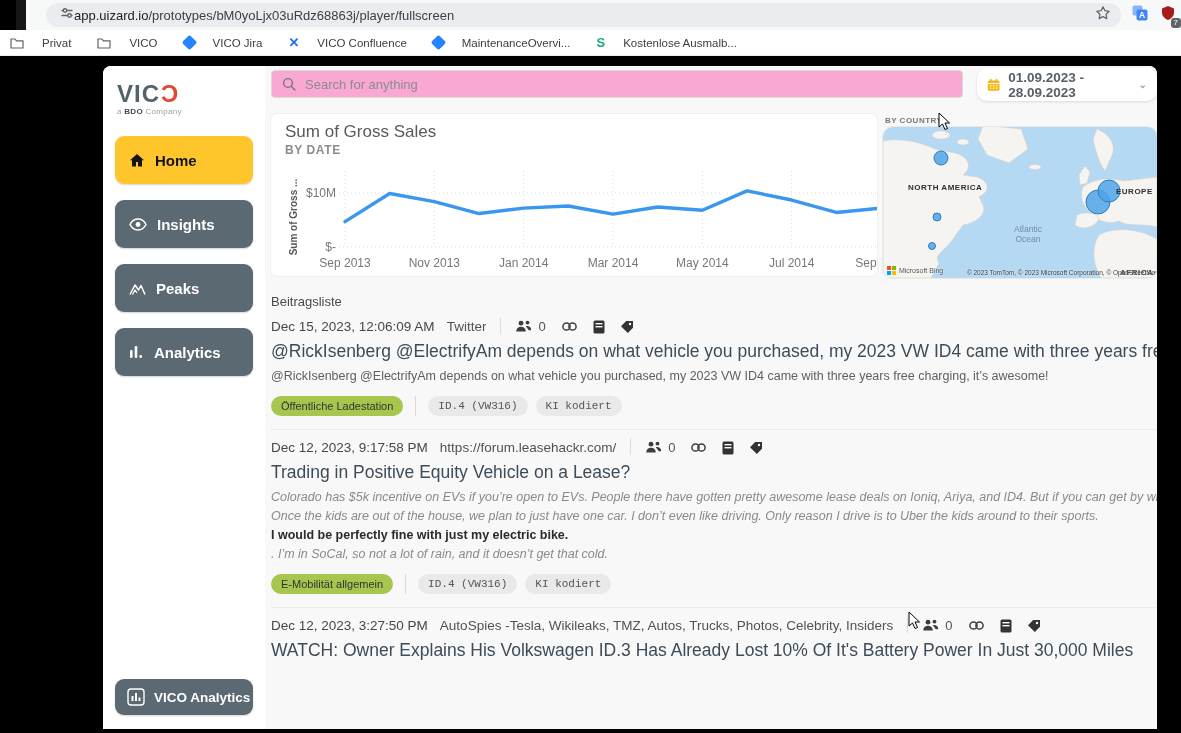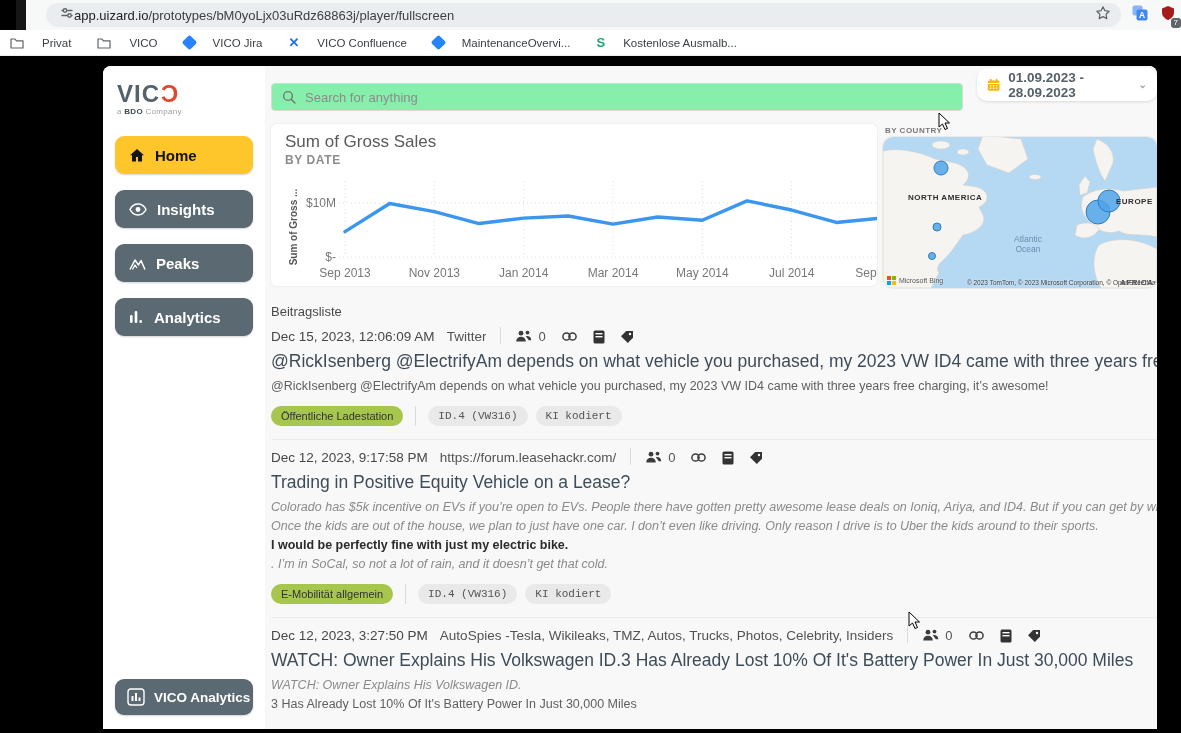--- a/index.html
+++ b/index.html
@@ -22,30 +22,30 @@
   
   .app { position:absolute; left:103px; top:66px; width:1054px; height:663px; background:#fff; border-radius:8px 8px 0 0; overflow:hidden; }
 
   
   .sidebar { position:absolute; left:0; top:0; width:162px; height:663px; background:#fff; }
   .logo { padding:16px 0 0 14px; }
   .logo-main { font-size:24px; font-weight:bold; letter-spacing:1px; color:#53626b; line-height:24px; }
   .logo-last { color:#e0482f; display:inline-block; transform:scaleX(-1); }
   .logo-tag { font-size:8px; color:#9aa0a6; margin-top:1px; letter-spacing:.3px; }
   .logo-tag b { color:#3e4a52; }
-  .navbtn { margin:0 12px 16px 12px; width:138px; height:38px; border-radius:9px; background:#5b6a72; color:#fff; display:flex; align-items:center; gap:10px; padding-left:14px; font-size:15px; font-weight:600; box-shadow:0 1px 2px rgba(0,0,0,.18); cursor:pointer;text-align:center; }
+  .navbtn { margin:0 12px 16px 12px; width:138px; height:48px; border-radius:9px; background:#5b6a72; color:#fff; display:flex; align-items:center; gap:10px; padding-left:14px; font-size:15px; font-weight:600; box-shadow:0 1px 2px rgba(0,0,0,.18); cursor:pointer;text-align:center; }
   .navbtn.active { background:#ffc62b; color:#141414; }
   .navlist { margin-top:20px; }
   .navbtn svg { flex:0 0 auto; }
   .footer-btn { position:absolute; left:12px; bottom:14px; width:138px; height:36px; border-radius:9px; background:#5b6a72; color:#fff; display:flex; align-items:center; gap:9px; padding-left:12px; font-size:13.5px; font-weight:600; box-shadow:0 1px 2px rgba(0,0,0,.18); cursor:pointer; }
 
   
   .main { position:absolute; left:162px; top:0; width:892px; height:663px; background:#f7f8f7; padding:2px 0 0 6px; overflow:hidden; }
   .topbar { display:flex; align-items:flex-start; }
-  .searchbox { flex:1; height:28px; margin-top:15px; background:#86efac; border:1px solid #d9d9d9; border-radius:4px; display:flex; align-items:center; gap:9px; padding:0 10px; }
+  .searchbox { flex:1; height:28px; margin-top:2px; background:#f9a8d4; border:1px solid #d9d9d9; border-radius:4px; display:flex; align-items:center; gap:9px; padding:0 10px; }
   .searchbox input { border:none; outline:none; flex:1; font-size:13px; color:#333; background:transparent; font-family:"Liberation Sans",sans-serif; }
   .searchbox input::placeholder { color:#8c8c8c; }
   .datepill { width:180px; height:33px; margin-left:14px; background:#fff; border-radius:10px; box-shadow:0 1px 3px rgba(0,0,0,.12); display:flex; align-items:center; gap:8px; padding:0 10px; font-size:13.5px; color:#55606a; font-weight:600; cursor:pointer; }
   .chev { font-size:10px; color:#9aa0a6; }
 
   
   .viz-row { display:flex; margin-top:13px; }
   .chart-card { width:610px; height:162px; background:#fff; border-radius:6px; box-shadow:0 0 0 1px #f0f0ef; padding:8px 0 0 14px; overflow:hidden; }
   .chart-title { font-size:17px; color:#5a5a5a; }
   .chart-sub { font-size:12px; font-weight:bold; letter-spacing:.6px; color:#8c8c8c; margin-top:1px; }
@@ -419,24 +419,20 @@
                 <rect x="2.5" y="3" width="7" height="1.4" fill="#fff"></rect>
                 <rect x="2.5" y="6" width="7" height="1.4" fill="#fff"></rect>
               </svg>
         <svg width="14" height="14" viewBox="0 0 14 14">
                 <path d="M1,6.2 L6.2,1 L13,1 L13,7.8 L7.8,13 Z" fill="#333"></path>
                 <circle cx="10" cy="4" r="1.2" fill="#fff"></circle>
               </svg>
       </span>
     </div>
     <div class="post-title">WATCH: Owner Explains His Volkswagen ID.3 Has Already Lost 10% Of It's Battery Power In Just 30,000 Miles</div>
-    <div class="post-body">
-            <div class="bline italic">WATCH: Owner Explains His Volkswagen ID.</div>
-            <div class="bline normal">3 Has Already Lost 10% Of It's Battery Power In Just 30,000 Miles</div>
-          </div>
 
   </div>
 </div>
 
   </div>
 </div>
 
 <svg class="cursor" style="left:938px;top:112px" width="13" height="19" viewBox="0 0 13 19">
     <path d="M1,1 L1,15 L4.5,12 L7,17.5 L9.5,16.5 L7,11 L11.5,11 Z" fill="#fff" stroke="#000" stroke-width="1"></path>
   </svg>

